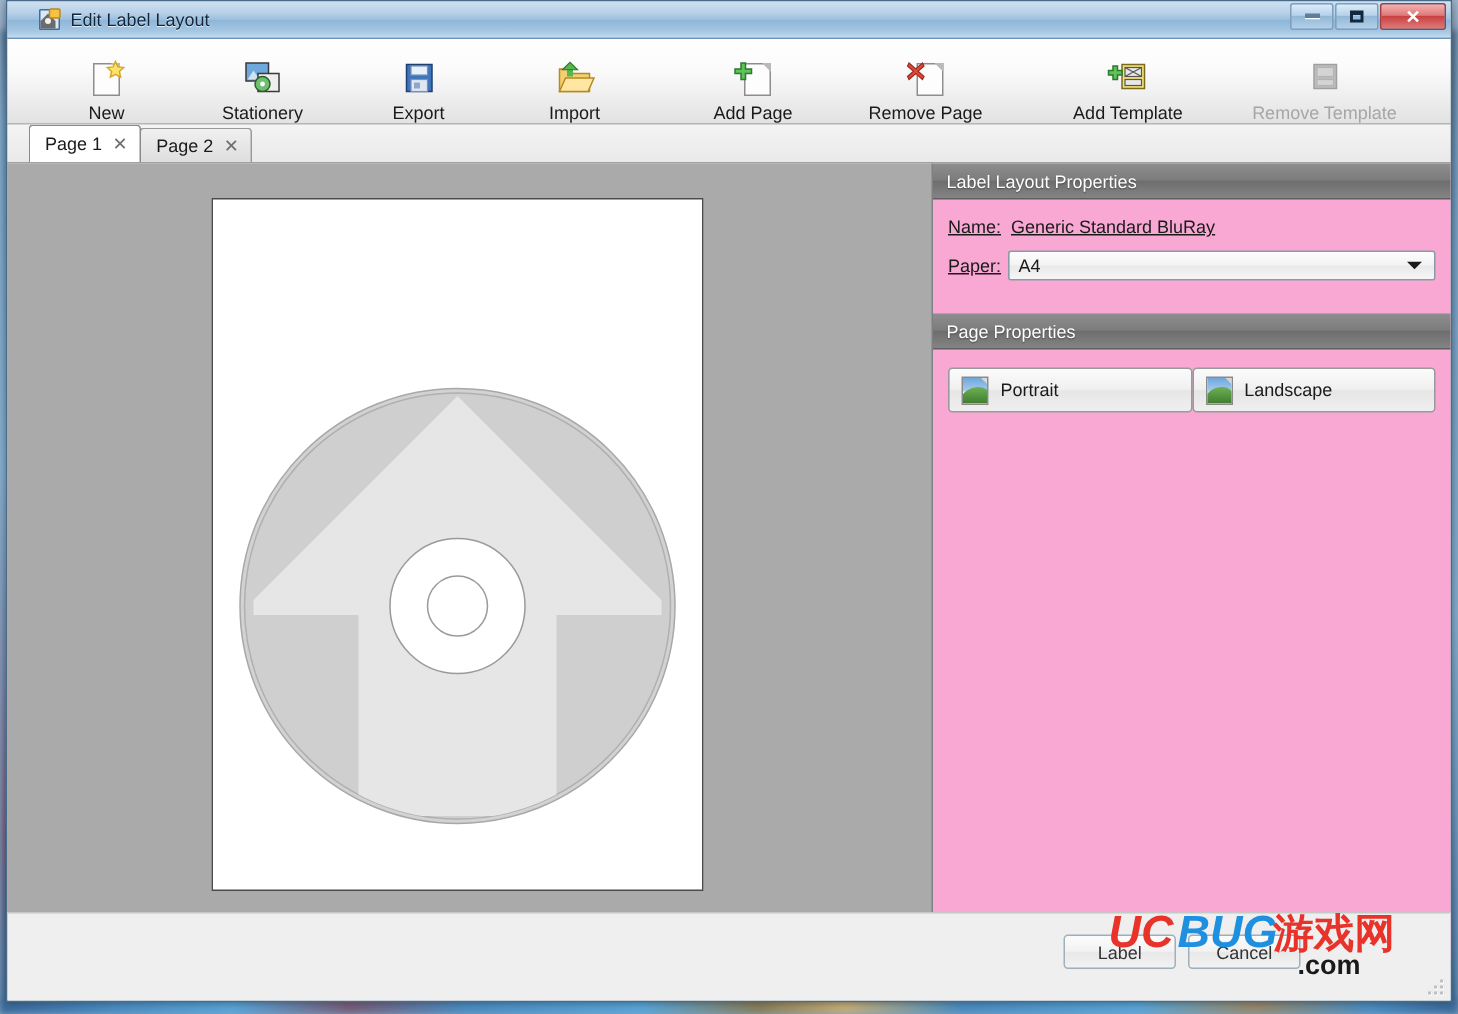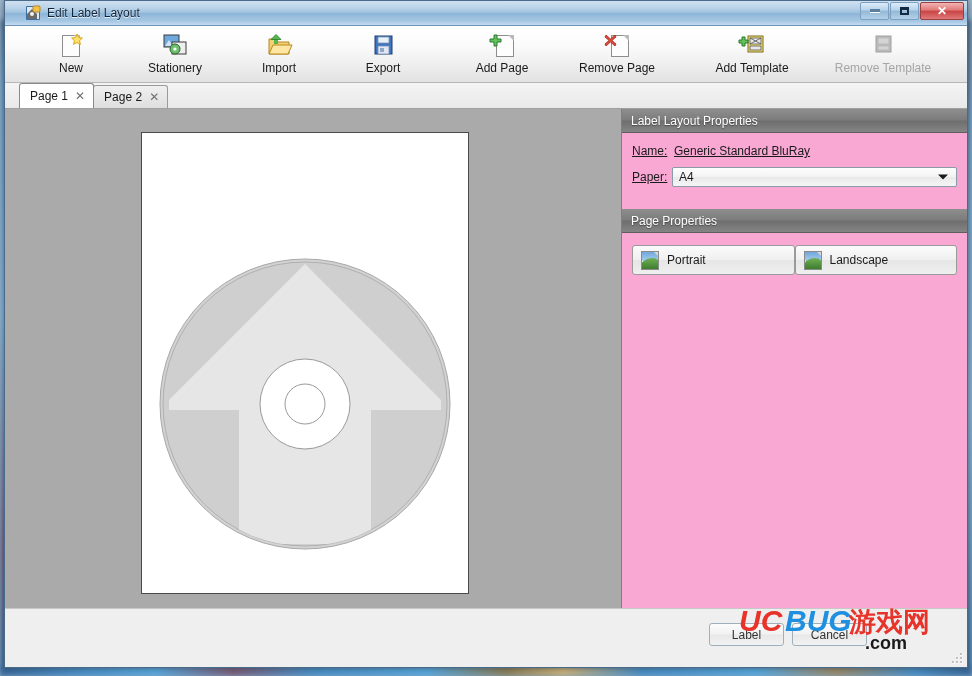--- a/index.html
+++ b/index.html
@@ -124,21 +124,21 @@
   .winbtn.close .glyph { color: #fff; font-size: 12px; }
   .minline { width: 10px; height: 3px; background: #5d7f9f; border-bottom: 1px solid #fff; }
   .maxbox { width: 9px; height: 8px; border: 2px solid #13293f; border-top-width: 3px; box-sizing: border-box; }
 
   
   #toolbar {
     height: 56px;
     background: linear-gradient(180deg,#ffffff 0%,#fbfbfb 35%,#eeeeee 70%,#e2e2e2 100%);
     border-bottom: 1px solid #b6b6b6;
     display: flex;
-    align-items: center;
+    align-items: flex-end;
     padding-left: 14px;
     position: relative;
   }
   .tb-btn {
     width: 104px;
     display: flex;
     flex-direction: column;
     align-items: center;
     justify-content: center;
     gap: 2px;
@@ -455,39 +455,39 @@
           <circle cx="14" cy="16" r="5" fill="#6ec06e" stroke="#2c5f2c" stroke-width="1"></circle>
           <circle cx="14" cy="16" r="1.6" fill="#ffffff"></circle>
         </svg>
       </div>
       <div class="tb-label">Stationery</div>
     </div>
 
     <div class="tb-btn">
       <div class="tb-icon">
         <svg width="28" height="26" viewBox="0 0 28 26">
+          <rect x="6" y="3" width="17" height="18" fill="#3f74bd" stroke="#1f3f73" stroke-width="1"></rect>
+          <rect x="9" y="4" width="11" height="6" fill="#e8f0fa" stroke="#7a93b5" stroke-width="0.8"></rect>
+          <rect x="9" y="13" width="11" height="8" fill="#dfe8f4" stroke="#7a93b5" stroke-width="0.8"></rect>
+          <rect x="11" y="15" width="4" height="4" fill="#8fa8c6"></rect>
+        </svg>
+      </div>
+      <div class="tb-label">Export</div>
+    </div>
+
+    <div class="tb-btn">
+      <div class="tb-icon">
+        <svg width="28" height="26" viewBox="0 0 28 26">
           <path d="M4 6 L11 6 L13 9 L24 9 L24 21 L4 21 Z" fill="#f5cf72" stroke="#b58a20" stroke-width="1"></path>
           <path d="M4 21 L8 12 L27 12 L23 21 Z" fill="#ffe6a3" stroke="#b58a20" stroke-width="1"></path>
           <path d="M9 11 L9 4 L13 4 L13 11 Z" fill="#55b84f"></path>
           <path d="M6 6.5 L11 1.5 L16 6.5 Z" fill="#55b84f" stroke="#2d7a2a" stroke-width="0.8"></path>
         </svg>
       </div>
       <div class="tb-label">Import</div>
-    </div>
-
-    <div class="tb-btn">
-      <div class="tb-icon">
-        <svg width="28" height="26" viewBox="0 0 28 26">
-          <rect x="6" y="3" width="17" height="18" fill="#3f74bd" stroke="#1f3f73" stroke-width="1"></rect>
-          <rect x="9" y="4" width="11" height="6" fill="#e8f0fa" stroke="#7a93b5" stroke-width="0.8"></rect>
-          <rect x="9" y="13" width="11" height="8" fill="#dfe8f4" stroke="#7a93b5" stroke-width="0.8"></rect>
-          <rect x="11" y="15" width="4" height="4" fill="#8fa8c6"></rect>
-        </svg>
-      </div>
-      <div class="tb-label">Export</div>
     </div>
 
     <div class="tb-sep"></div>
 
     <div class="tb-btn" style="width:108px">
       <div class="tb-icon">
         <span class="doc" style="left:8px"></span>
         <svg width="13" height="13" viewBox="0 0 13 13" style="position:absolute;left:1px;top:1px">
           <path d="M5 1 H8 V5 H12 V8 H8 V12 H5 V8 H1 V5 H5 Z" fill="#5fc25a" stroke="#2d7a2a" stroke-width="1"></path>
         </svg>

